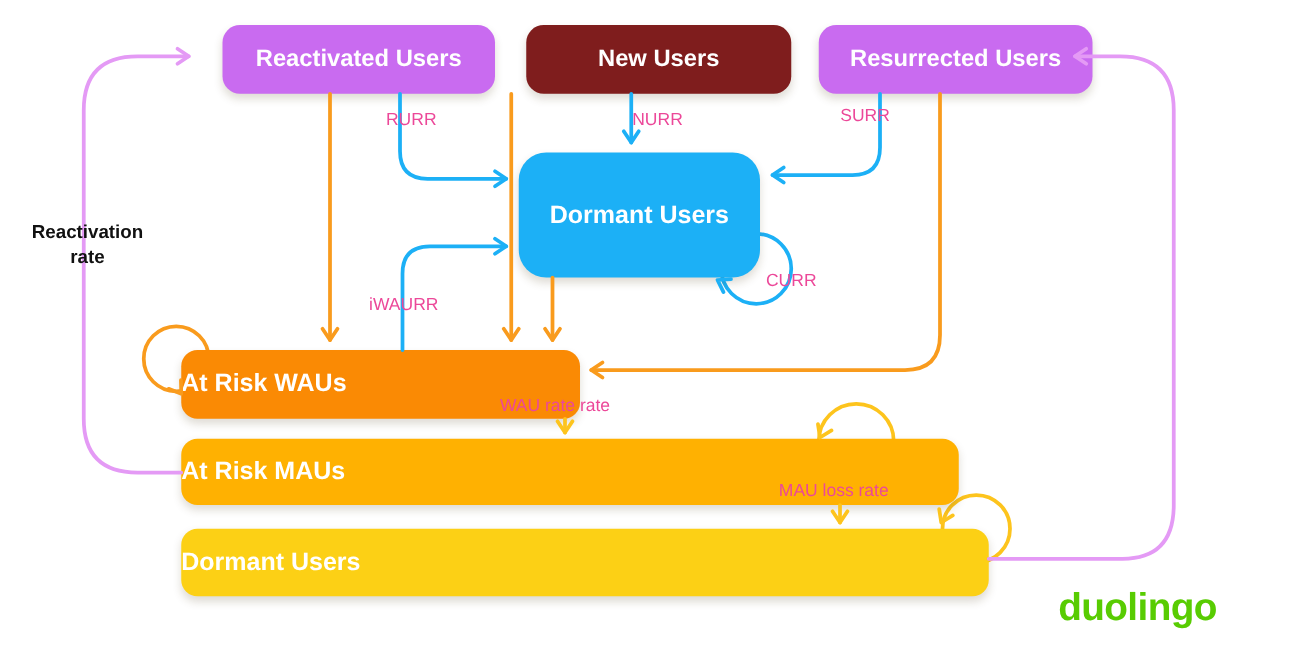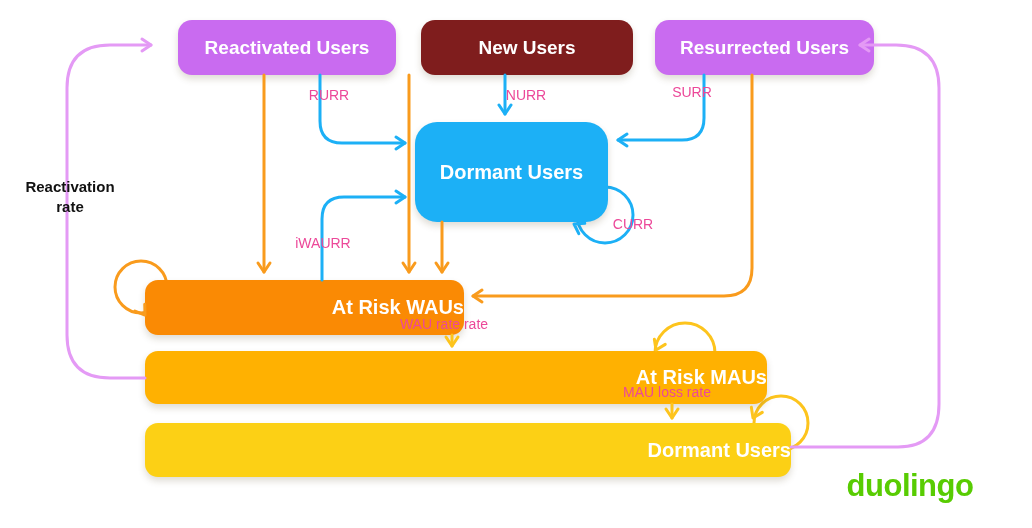--- a/index.html
+++ b/index.html
@@ -7,21 +7,21 @@
     position:relative;width:1032px;height:528px;background:#ffffff;
     font-family:"Liberation Sans","DejaVu Sans",sans-serif;overflow:hidden;
   }
   .layer{position:absolute;left:0;top:0;width:1032px;height:528px;pointer-events:none;}
   .node{
     position:absolute;display:flex;align-items:center;color:#ffffff;
     font-weight:700;box-sizing:border-box;
     box-shadow:0 4px 7px rgba(80,60,20,0.18);
   }
   .node.center{justify-content:center;text-align:center;}
-  .node.left{justify-content:flex-end;padding-left:15px;}
+  .node.left{justify-content:flex-start;}
   .toprow{border-radius:14px;font-size:19px;height:55px;top:20px;margin-left:21px;}
   .bigblue{border-radius:22px;font-size:20px;}
   .band{border-radius:13px;font-size:20px;height:55px;}
   .edge-label{
     position:absolute;transform:translate(-50%,-50%);
     color:#ec4899;font-weight:400;font-size:14px;white-space:nowrap;
   }
   .rate-label{
     position:absolute;transform:translate(-50%,-50%);
     color:#111111;font-weight:700;font-size:15px;text-align:center;line-height:1.35;

